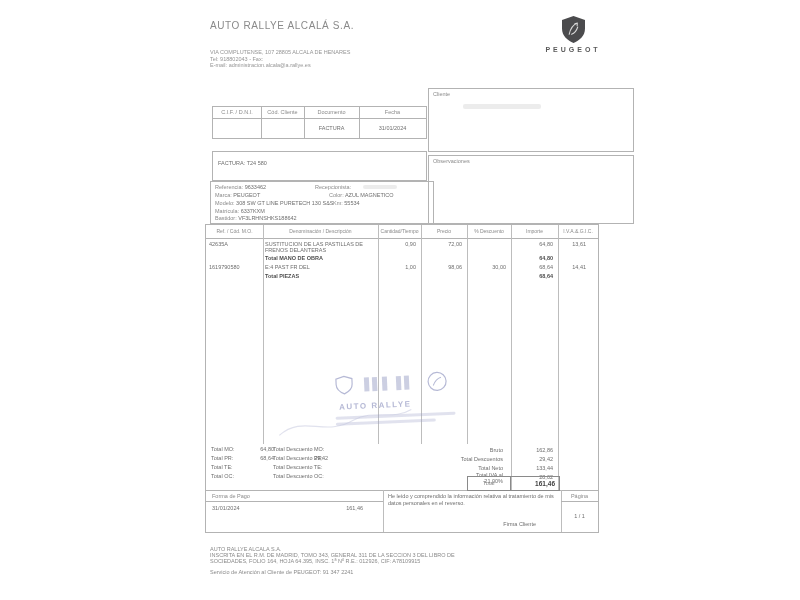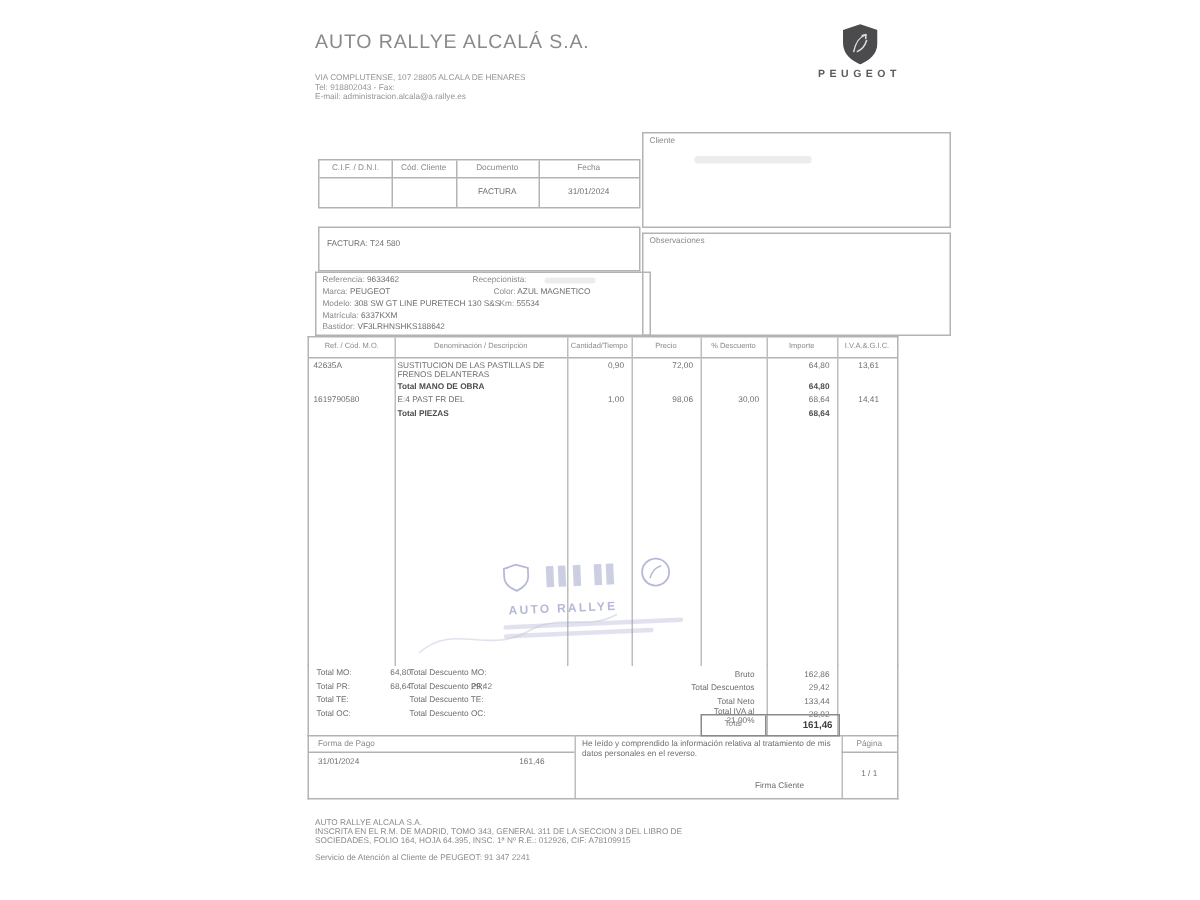--- a/index.html
+++ b/index.html
@@ -5,21 +5,21 @@
   html,body{margin:0;padding:0;background:#ffffff;}
   .page{position:relative;width:800px;height:600px;background:#ffffff;overflow:hidden;
         font-family:"Liberation Sans", sans-serif;color:#6e6e6e;}
   .abs{position:absolute;}
   .box{border:1px solid #b3b3b3;}
   .b{font-weight:bold;color:#4d4d4d;}
   .cr{text-align:right;}
   .center{text-align:center;}
 
   
-  .company-name{left:210px;top:20px;font-size:13px;letter-spacing:.6px;color:#8a8a8a;}
+  .company-name{left:210px;top:20px;font-size:10px;letter-spacing:.6px;color:#8a8a8a;}
   .addr{left:210px;top:49px;font-size:5.5px;line-height:6.5px;color:#959595;}
   .logo{left:540px;top:16px;width:66px;text-align:center;}
   .logo svg{display:block;margin:0 auto;}
   .logo-text{margin-top:3px;font-size:7px;letter-spacing:3px;color:#5a5a5a;font-weight:600;}
 
   
   .doc-table{left:212px;top:106px;width:213px;height:31px;}
   .doc-table .hrow{position:absolute;left:0;top:0;width:213px;height:11px;border-bottom:1px solid #b3b3b3;
      display:grid;grid-template-columns:48px 43px 55px 67px;}
   .doc-table .hrow span{font-size:5.5px;text-align:center;padding-top:2px;color:#8a8a8a;}

